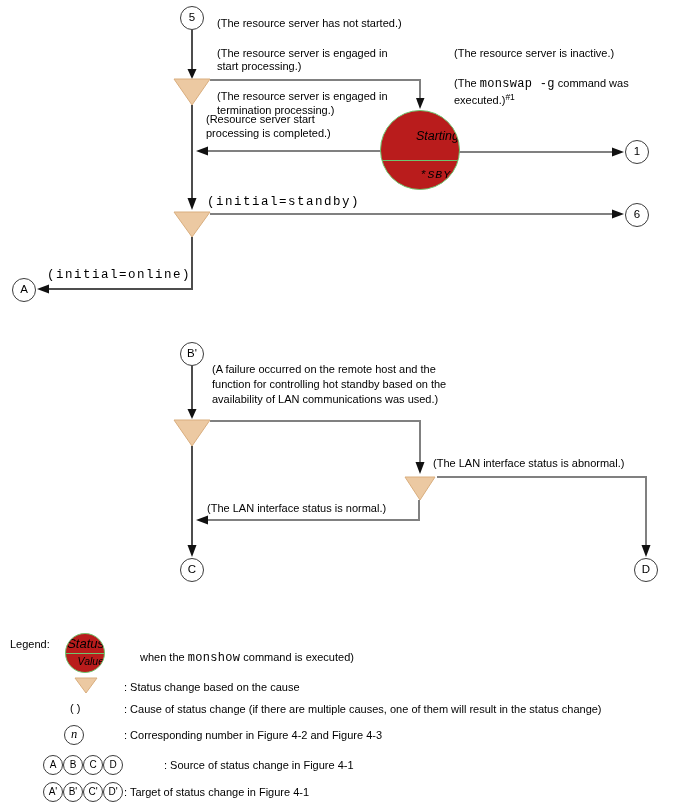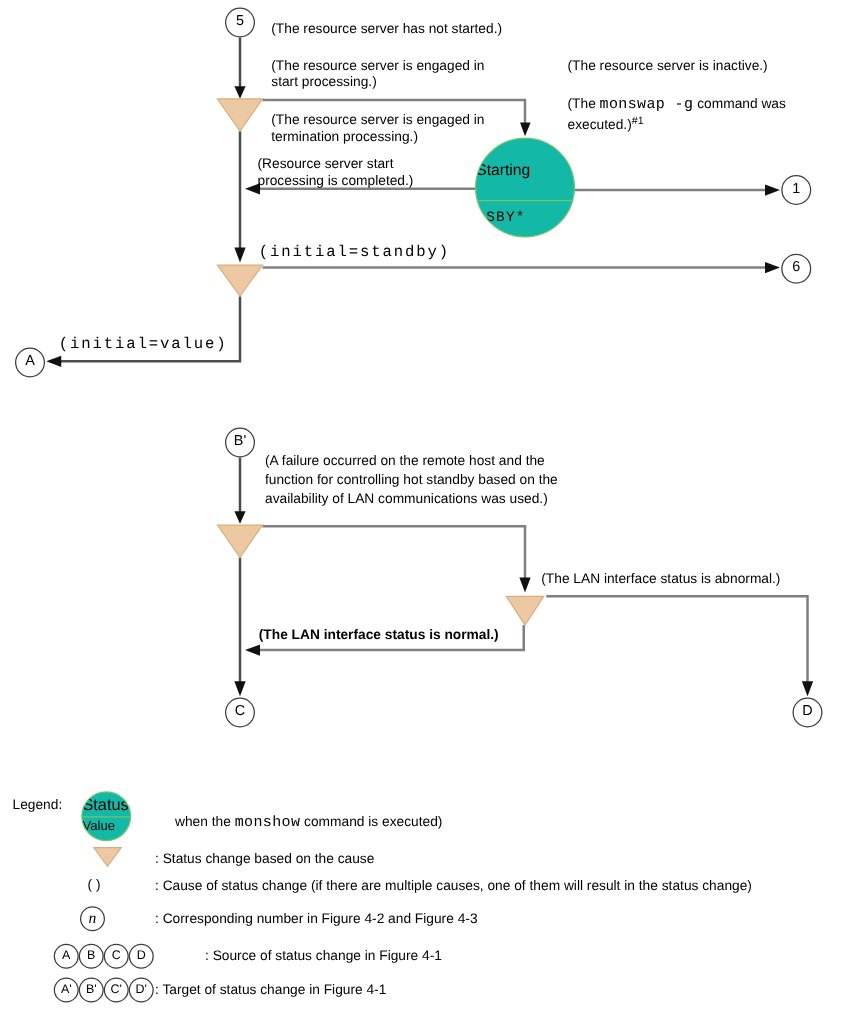--- a/index.html
+++ b/index.html
@@ -10,22 +10,22 @@
   .txt p { margin:0 0 3px 0; }
   .mono { font-family:"Liberation Mono", monospace; font-size:12px; letter-spacing:0.3px; }
   .mono-label { position:absolute; z-index:2; font-family:"Liberation Mono", monospace; font-size:12.5px; letter-spacing:1.5px; white-space:pre; }
   .ref { font-size:8.5px; vertical-align:4px; letter-spacing:0; }
   .node { position:absolute; z-index:2; width:24px; height:24px; box-sizing:border-box;
           border:1.4px solid #3c3c3c; border-radius:50%; background:#fff;
           text-align:center; line-height:21px; font-size:11.5px; }
   .node.sm { width:20px; height:20px; line-height:17px; font-size:10px; border-width:1.2px; }
   .node .it { font-family:"Liberation Serif", serif; font-style:italic; font-size:12.5px; }
   .status-circle { position:absolute; z-index:2; box-sizing:border-box; border-radius:50%;
-                   overflow:hidden; text-align:left;
-                   background:#14b8a6; border:1.2px solid #6fc46f; }
+                   overflow:hidden; text-align:right;
+                   background:#b91c1c; border:1.2px solid #6fc46f;font-style:italic; }
   .status-circle .chord { position:absolute; left:0; right:0; border-top:1.2px solid #6fc46f; }
   .status-circle .st { position:absolute; left:0; right:0; font-size:12.5px; }
   .status-circle .vl { position:absolute; left:0; right:0; font-family:"Liberation Mono", monospace; font-size:11.5px; letter-spacing:1px; }
   .lgd { position:absolute; z-index:2; font-size:11px; white-space:pre; }
 </style>
 </head>
 <body>
 
 <div class="canvas">
 
@@ -91,34 +91,34 @@
     <p>(The resource server is engaged in
 termination processing.)</p>
   </div>
 
   <div class="txt" style="left:454px; top:33px; width:232px;">
     <p><span>(The resource server is inactive.)</span></p>
     <p><span>(The </span><span class="mono">monswap -g</span><span> command was
 executed.)</span><span class="ref">#1</span></p>
   </div>
 
-  <div class="txt" style="left:206px; top:113px;margin-top:12px;">(Resource server start
+  <div class="txt" style="left:206px; top:113px;">(Resource server start
 processing is completed.)</div>
   <div class="mono-label" style="left:207px; top:195px;">(initial=standby)</div>
-  <div class="mono-label" style="left:47px; top:268px;">(initial=value)</div>
+  <div class="mono-label" style="left:47px; top:268px;">(initial=online)</div>
 
   <div class="node" style="left:180px; top:342px;"><span>B'</span></div>
   <div class="node" style="left:180px; top:558px;"><span>C</span></div>
   <div class="node" style="left:634px; top:558px;"><span>D</span></div>
 
   <div class="txt" style="left:212px; top:362px; width:280px; line-height:15px;">(A failure occurred on the remote host and the
 function for controlling hot standby based on the
 availability of LAN communications was used.)</div>
   <div class="txt" style="left:433px; top:457px; white-space:pre;">(The LAN interface status is abnormal.)</div>
-  <div class="txt" style="left:207px; top:502px; white-space:pre;font-weight:bold;">(The LAN interface status is normal.)</div>
+  <div class="txt" style="left:207px; top:502px; white-space:pre;">(The LAN interface status is normal.)</div>
 
   <div class="lgd" style="left:10px; top:638px;">Legend:</div>
 
   <div class="status-circle" style="left:65px; top:633px; width:40px; height:40px;">
     <div class="st" style="top:2px; font-size:13px;">Status</div>
     <div class="chord" style="top:18.5px;"></div>
     <div class="st" style="top:21px; font-size:10.5px;">Value</div>
   </div>
 
   <div class="lgd" style="left:140px; top:651px;"><span>when the </span><span class="mono">monshow</span><span> command is executed)</span></div>

